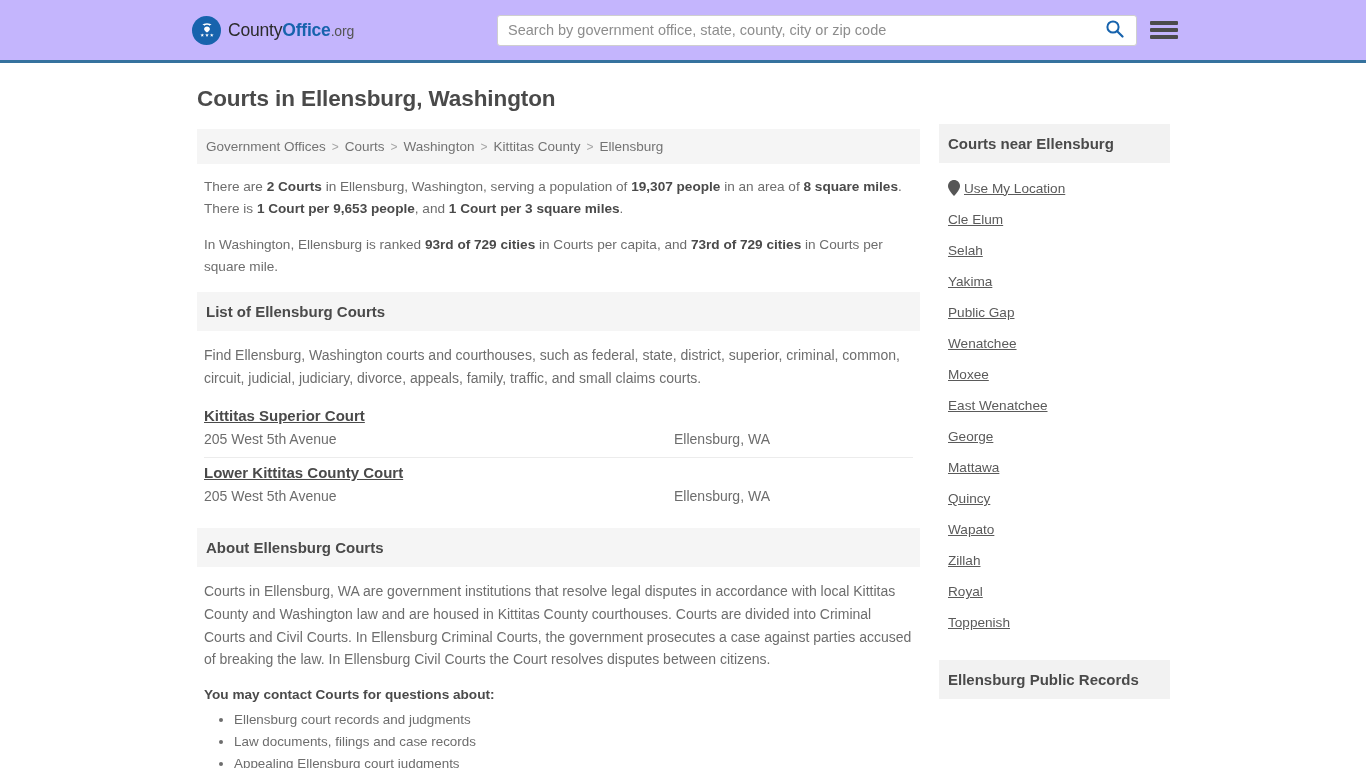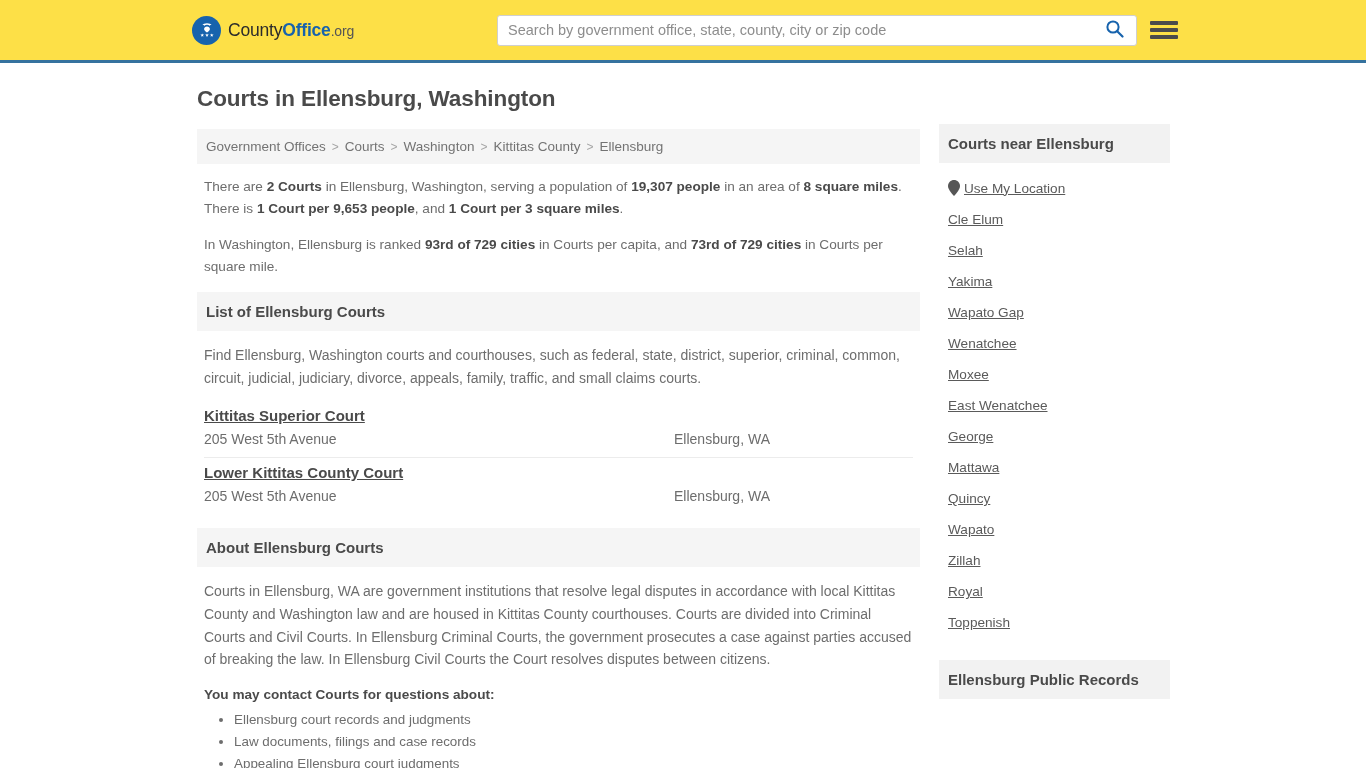--- a/index.html
+++ b/index.html
@@ -7,21 +7,21 @@
     margin: 0; padding: 0;
     width: 1366px; height: 768px;
     background: #ffffff;
     font-family: "Liberation Sans", sans-serif;
     overflow: hidden;
   }
 
   
   .site-header {
     height: 63px;
-    background: #fde047;
+    background: #c4b5fd;
     border-bottom: 3px solid #35729e;
     display: flex;
     align-items: center;
     position: relative;
   }
   .brand {
     position: absolute;
     left: 192px;
     display: flex;
     align-items: center;
@@ -342,21 +342,21 @@
           <div class="side-item">
             <a href="#">Cle Elum</a>
           </div>
           <div class="side-item">
             <a href="#">Selah</a>
           </div>
           <div class="side-item">
             <a href="#">Yakima</a>
           </div>
           <div class="side-item">
-            <a href="#">Wapato Gap</a>
+            <a href="#">Public Gap</a>
           </div>
           <div class="side-item">
             <a href="#">Wenatchee</a>
           </div>
           <div class="side-item">
             <a href="#">Moxee</a>
           </div>
           <div class="side-item">
             <a href="#">East Wenatchee</a>
           </div>

